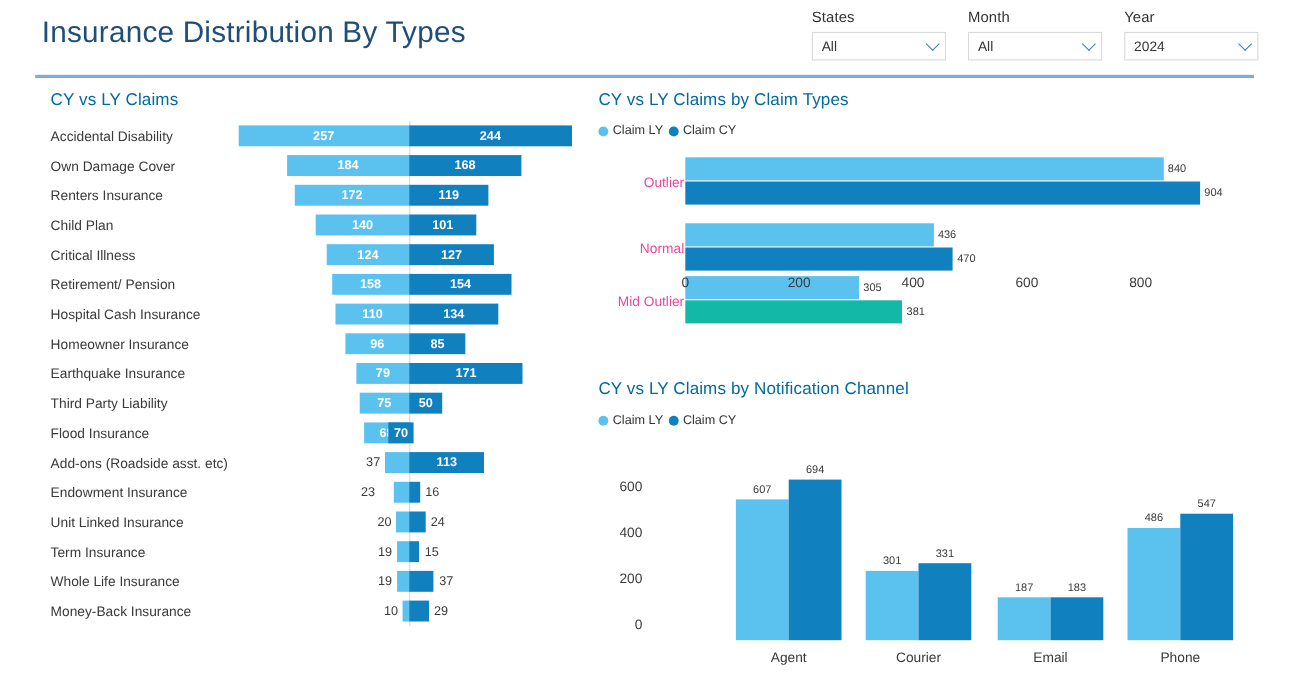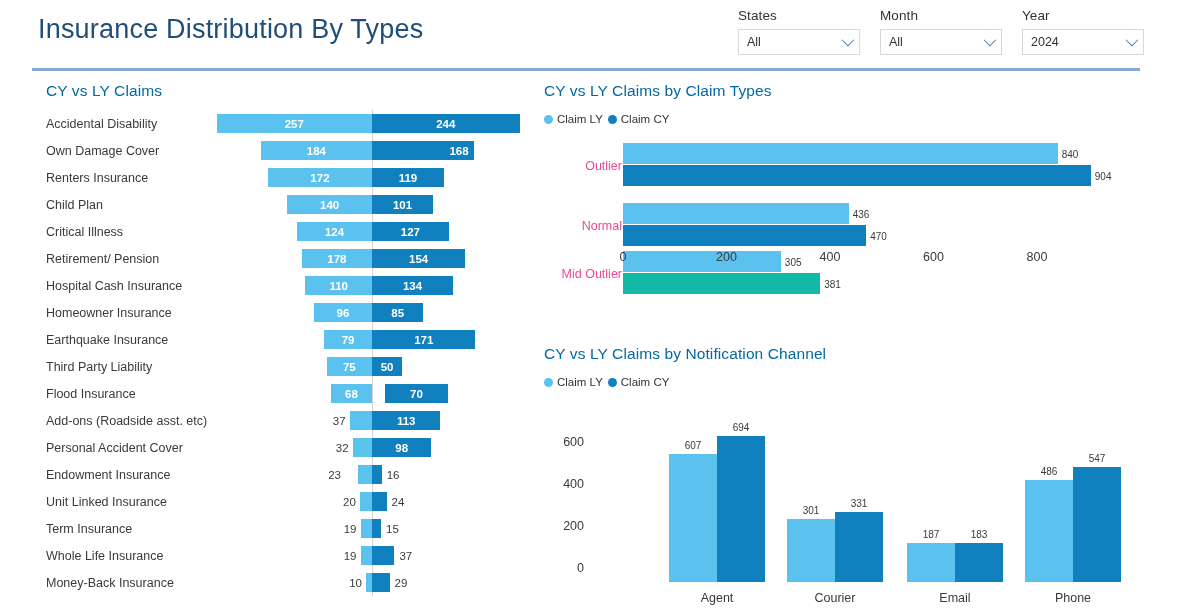--- a/index.html
+++ b/index.html
@@ -192,21 +192,21 @@
             </div>
           </div>
         </div>
         <div class="t-row">
           <div class="t-label">Own Damage Cover</div>
           <div class="t-plot">
             <div class="t-axis" style="background: rgb(212, 212, 212);"></div>
             <div class="t-bar ly" style="background: rgb(91, 194, 240); left: 220.68px; width: 111.32px;">
               <span class="t-val-in">184</span>
             </div>
-            <div class="t-bar cy" style="background: rgb(17, 128, 190); left: 332px; width: 101.64px; justify-content: flex-end;">
+            <div class="t-bar cy" style="background: rgb(17, 128, 190); left: 332px; width: 101.64px;">
               <span class="t-val-in">168</span>
             </div>
           </div>
         </div>
         <div class="t-row">
           <div class="t-label">Renters Insurance</div>
           <div class="t-plot">
             <div class="t-axis" style="background: rgb(212, 212, 212);"></div>
             <div class="t-bar ly" style="background: rgb(91, 194, 240); left: 227.94px; width: 104.06px;">
               <span class="t-val-in">172</span>
@@ -238,21 +238,21 @@
             <div class="t-bar cy" style="background: rgb(17, 128, 190); left: 332px; width: 76.835px;">
               <span class="t-val-in">127</span>
             </div>
           </div>
         </div>
         <div class="t-row">
           <div class="t-label">Retirement/ Pension</div>
           <div class="t-plot">
             <div class="t-axis" style="background: rgb(212, 212, 212);"></div>
             <div class="t-bar ly" style="background: rgb(91, 194, 240); left: 261.82px; width: 70.18px;">
-              <span class="t-val-in">178</span>
+              <span class="t-val-in">158</span>
             </div>
             <div class="t-bar cy" style="background: rgb(17, 128, 190); left: 332px; width: 93.17px;">
               <span class="t-val-in">154</span>
             </div>
           </div>
         </div>
         <div class="t-row">
           <div class="t-label">Hospital Cash Insurance</div>
           <div class="t-plot">
             <div class="t-axis" style="background: rgb(212, 212, 212);"></div>
@@ -300,44 +300,33 @@
             </div>
           </div>
         </div>
         <div class="t-row">
           <div class="t-label">Flood Insurance</div>
           <div class="t-plot">
             <div class="t-axis" style="background: rgb(212, 212, 212);"></div>
             <div class="t-bar ly" style="background: rgb(91, 194, 240); left: 290.86px; width: 41.14px;">
               <span class="t-val-in">68</span>
             </div>
-            <div class="t-bar cy" style="background: rgb(17, 128, 190); left: 345px; width: 63px;">
+            <div class="t-bar cy" style="background: rgb(17, 128, 190); left: 313px; width: 23px;">
               <span class="t-val-in">70</span>
             </div>
           </div>
         </div>
         <div class="t-row">
           <div class="t-label">Add-ons (Roadside asst. etc)</div>
           <div class="t-plot">
             <div class="t-axis" style="background: rgb(212, 212, 212);"></div>
             <span class="t-val-out" style="left: 305.615px; transform: translate(-100%, -50%);">37</span>
             <div class="t-bar ly" style="background: rgb(91, 194, 240); left: 309.615px; width: 22.385px;"></div>
             <div class="t-bar cy" style="background: rgb(17, 128, 190); left: 332px; width: 68.365px;">
               <span class="t-val-in">113</span>
-            </div>
-          </div>
-        </div>
-        <div class="t-row">
-          <div class="t-label">Personal Accident Cover</div>
-          <div class="t-plot">
-            <div class="t-axis" style="background: rgb(212, 212, 212);"></div>
-            <span class="t-val-out" style="left: 308.64px; transform: translate(-100%, -50%);">32</span>
-            <div class="t-bar ly" style="background: rgb(91, 194, 240); left: 312.64px; width: 19.36px;"></div>
-            <div class="t-bar cy" style="background: rgb(17, 128, 190); left: 332px; width: 59.29px;">
-              <span class="t-val-in">98</span>
             </div>
           </div>
         </div>
         <div class="t-row">
           <div class="t-label">Endowment Insurance</div>
           <div class="t-plot">
             <div class="t-axis" style="background: rgb(212, 212, 212);"></div>
             <span class="t-val-out" style="left: 301px; transform: translate(-100%, -50%);">23</span>
             <div class="t-bar ly" style="background: rgb(91, 194, 240); left: 318.085px; width: 13.915px;"></div>
             <span class="t-val-out" style="left: 346.68px;">16</span>

